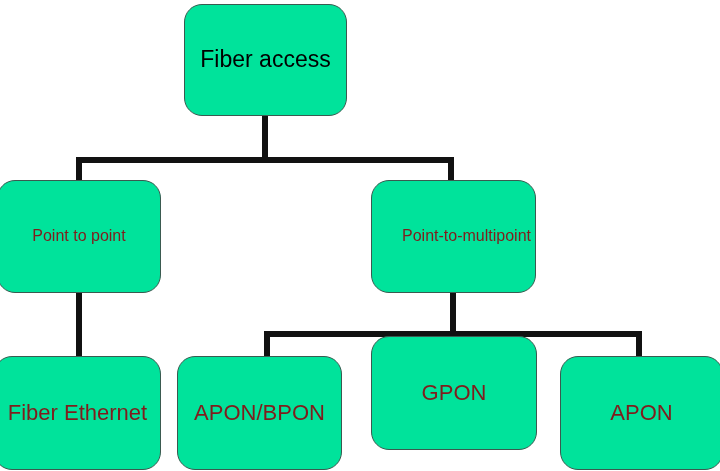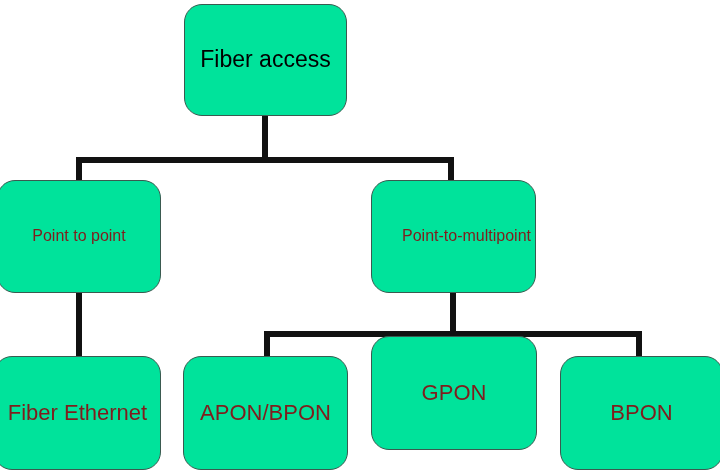--- a/index.html
+++ b/index.html
@@ -70,21 +70,21 @@
     margin-top: 2px;
   }
   
   #node-fiber-ethernet {
     left: -6px;
     top: 356px;
     width: 167px;
     height: 114px;
   }
   #node-apon-bpon {
-    left: 183px;
+    left: 177px;
     top: 356px;
     width: 165px;
     height: 114px;
     justify-content: center;
   }
   #node-gpon {
     left: 371px;
     top: 336px;
     width: 166px;
     height: 114px;
@@ -148,16 +148,16 @@
 
   <div class="node leaf" id="node-apon-bpon">
     <span class="label">APON/BPON</span>
   </div>
 
   <div class="node leaf" id="node-gpon">
     <span class="label">GPON</span>
   </div>
 
   <div class="node leaf" id="node-epon">
-    <span class="label">BPON</span>
+    <span class="label">APON</span>
   </div>
 
 </div>
 
 </body></html>

